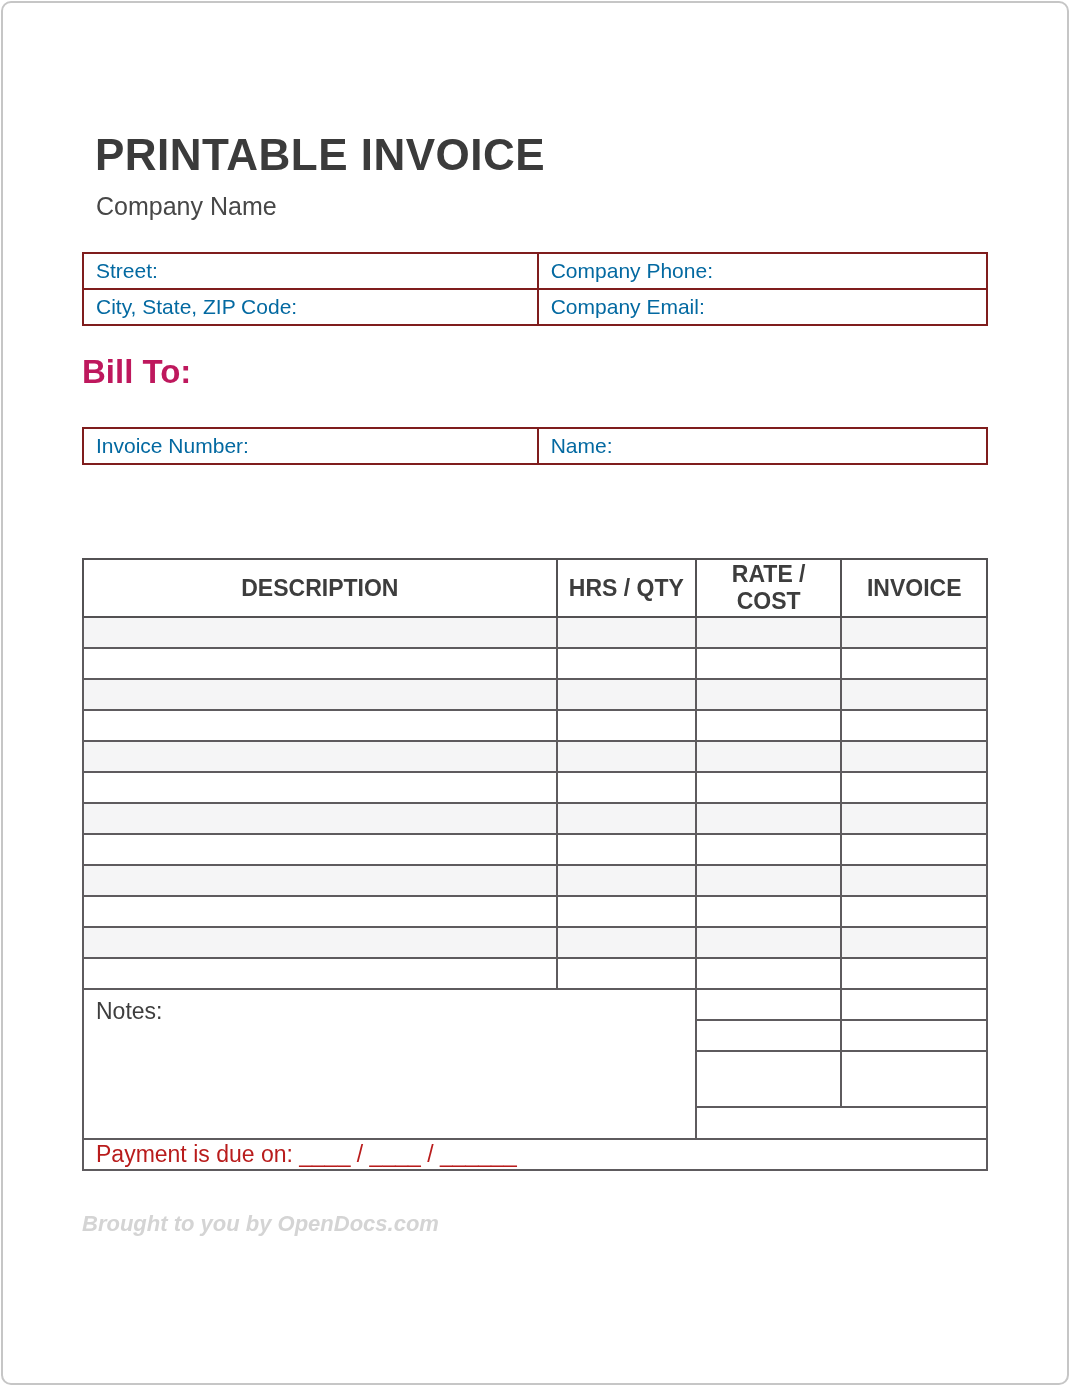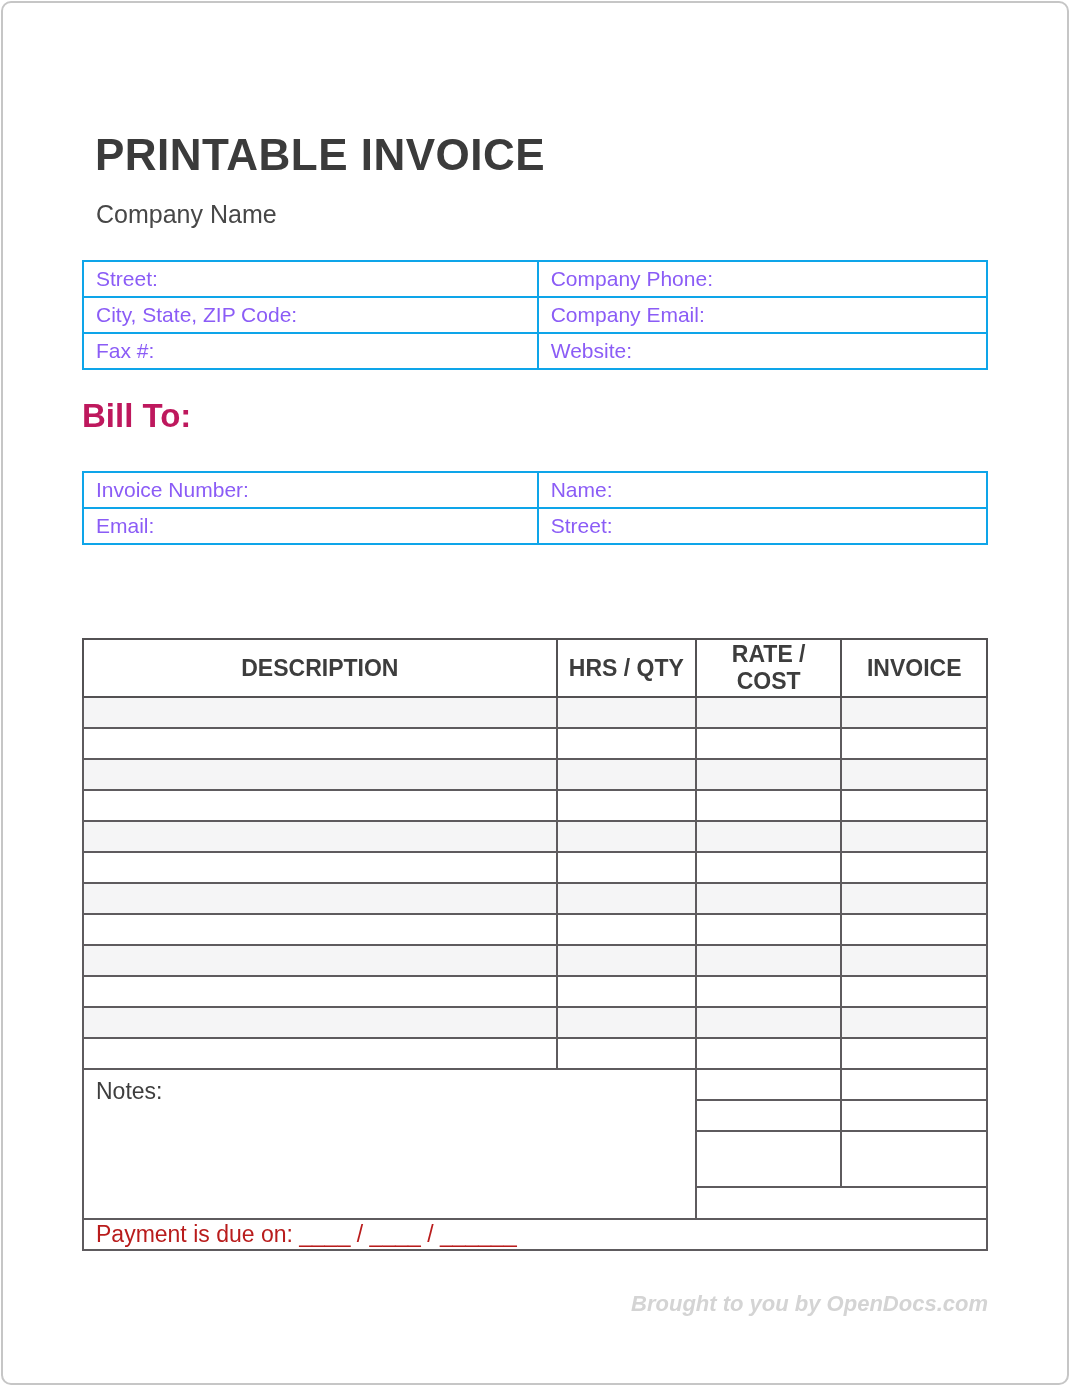--- a/index.html
+++ b/index.html
@@ -30,37 +30,37 @@
   }
   h1.title {
     margin: 132px 0 0 13px;
     font-size: 44px;
     line-height: 1.05;
     font-weight: bold;
     color: #3b3b3b;
     letter-spacing: 0.5px;
   }
   .company-name {
-    margin: 22px 0 0 14px;
+    margin: 14px 0 0 14px;
     font-size: 25px;
     color: #474747;
   }
   table.info {
     width: 100%;
     border-collapse: collapse;
     table-layout: fixed;
   }
   table.info.first { margin-top: 31px; }
   table.info.second { margin-top: 36px; }
   table.info td {
-    border: 2px solid #0ea5e9;
+    border: 2px solid #7f1d1d;
     height: 34px;
     padding: 0 8px 0 12px;
     font-size: 21px;
-    color: #8b5cf6;
+    color: #0369a1;
     background: #ffffff;
     vertical-align: middle;
   }
   col.c-left  { width: 50.3%; }
   col.c-right { width: 49.7%; }
   h2.bill-to {
     margin: 27px 0 0 0;
     font-size: 33px;
     font-weight: bold;
     color: #be185d;
@@ -122,21 +122,21 @@
   td.payment-cell {
     height: 33px;
     padding-left: 12px;
     font-size: 23px;
     color: #b91c1c;
     background: #ffffff;
     vertical-align: middle;
   }
   .footer {
     margin-top: 40px;
-    text-align: right;
+    text-align: left;
     font-size: 22px;
     font-style: italic;
     font-weight: bold;
     color: #d4d4d4;
   }
 </style>
 </head>
 <body>
 
 <div class="page">
@@ -153,42 +153,34 @@
         </colgroup>
       <tbody>
         <tr>
           <td><span>Street:</span></td>
           <td><span>Company Phone:</span></td>
         </tr>
         <tr>
           <td><span>City, State, ZIP Code:</span></td>
           <td><span>Company Email:</span></td>
         </tr>
-        <tr>
-          <td><span>Fax #:</span></td>
-          <td><span>Website:</span></td>
-        </tr>
       </tbody>
     </table>
 
     <h2 class="bill-to">Bill To:</h2>
 
     <table class="info second">
       <colgroup>
           <col class="c-left">
           <col class="c-right">
         </colgroup>
       <tbody>
         <tr>
           <td><span>Invoice Number:</span></td>
           <td><span>Name:</span></td>
-        </tr>
-        <tr>
-          <td><span>Email:</span></td>
-          <td><span>Street:</span></td>
         </tr>
       </tbody>
     </table>
 
     <table class="items">
       <colgroup>
           <col class="c-desc">
           <col class="c-qty">
           <col class="c-rate">
           <col class="c-amount">

